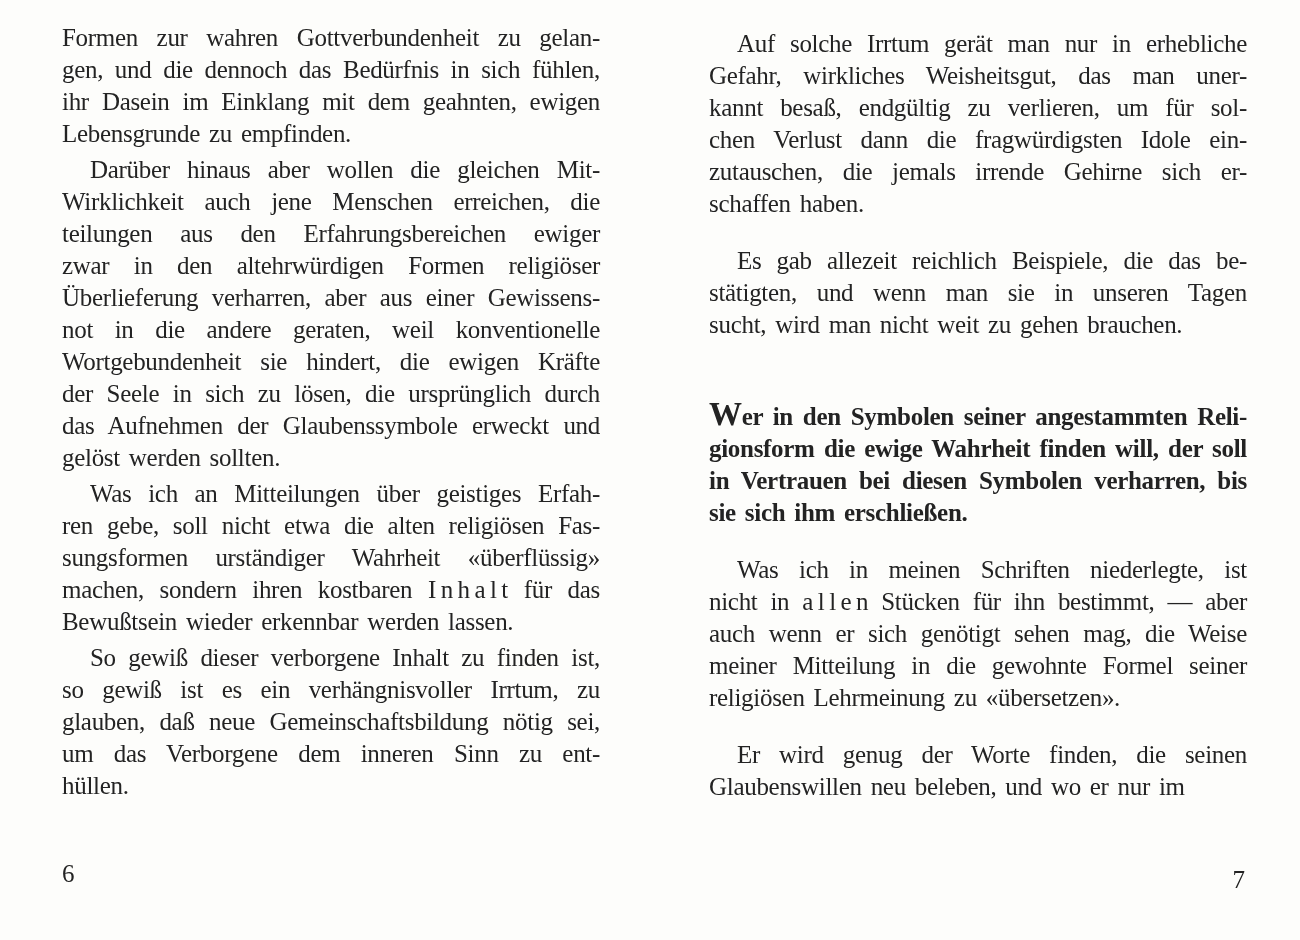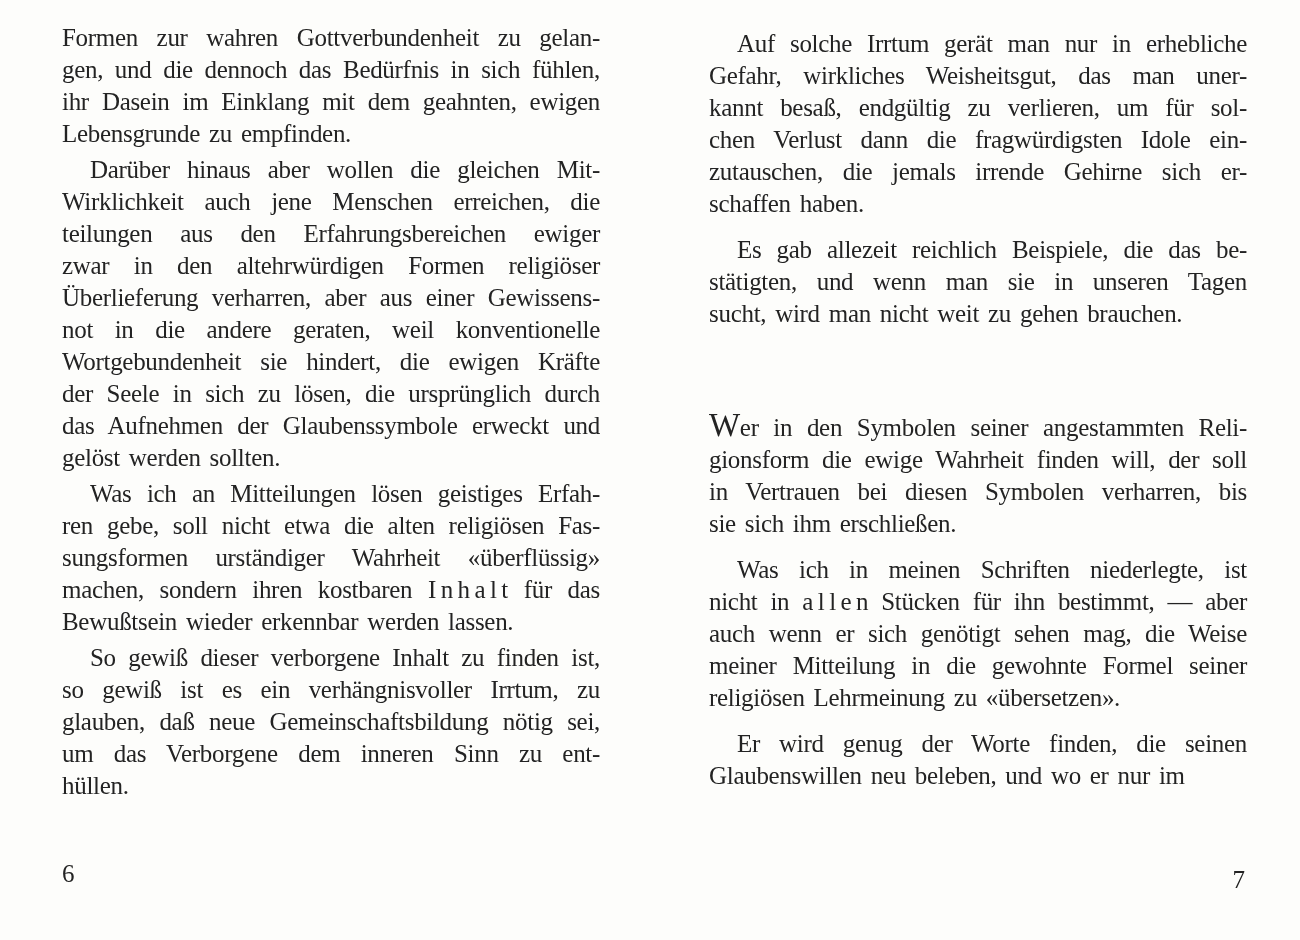--- a/index.html
+++ b/index.html
@@ -33,22 +33,22 @@
     letter-spacing: -0.3px;
     text-align: justify;
     text-align-last: justify;
     white-space: normal;
   }
   .line.last {
     text-align-last: left;
     word-spacing: 3px;
   }
   .paragraph + .paragraph { margin-top: 4px; }
-  .page-right .paragraph + .paragraph { margin-top: 14px; }
-  .page-right .paragraph.section-break { margin-top: 82px; }
+  .page-right .paragraph + .paragraph { margin-top: 25px; }
+  .page-right .paragraph.section-break { margin-top: 60px; font-weight: bold; }
   .paragraph.indent .line:first-child { text-indent: 28px; }
 
   .initial {
     font-size: 33px;
     line-height: 0;
   }
   .page-number {
     position: absolute;
     font-size: 25px;
     letter-spacing: 0;
@@ -75,21 +75,21 @@
           <div class="line">teilungen aus den Erfahrungsbereichen ewiger</div>
           <div class="line">zwar in den altehrwürdigen Formen religiöser</div>
           <div class="line">Überlieferung verharren, aber aus einer Gewissens-</div>
           <div class="line">not in die andere geraten, weil konventionelle</div>
           <div class="line">Wortgebundenheit sie hindert, die ewigen Kräfte</div>
           <div class="line">der Seele in sich zu lösen, die ursprünglich durch</div>
           <div class="line">das Aufnehmen der Glaubenssymbole erweckt und</div>
           <div class="line last">gelöst werden sollten.</div>
         </div>
         <div class="paragraph indent">
-          <div class="line">Was ich an Mitteilungen lösen geistiges Erfah-</div>
+          <div class="line">Was ich an Mitteilungen über geistiges Erfah-</div>
           <div class="line">ren gebe, soll nicht etwa die alten religiösen Fas-</div>
           <div class="line">sungsformen urständiger Wahrheit «überflüssig»</div>
           <div class="line">machen, sondern ihren kostbaren I n h a l t für das</div>
           <div class="line last">Bewußtsein wieder erkennbar werden lassen.</div>
         </div>
         <div class="paragraph indent">
           <div class="line">So gewiß dieser verborgene Inhalt zu finden ist,</div>
           <div class="line">so gewiß ist es ein verhängnisvoller Irrtum, zu</div>
           <div class="line">glauben, daß neue Gemeinschaftsbildung nötig sei,</div>
           <div class="line">um das Verborgene dem inneren Sinn zu ent-</div>

